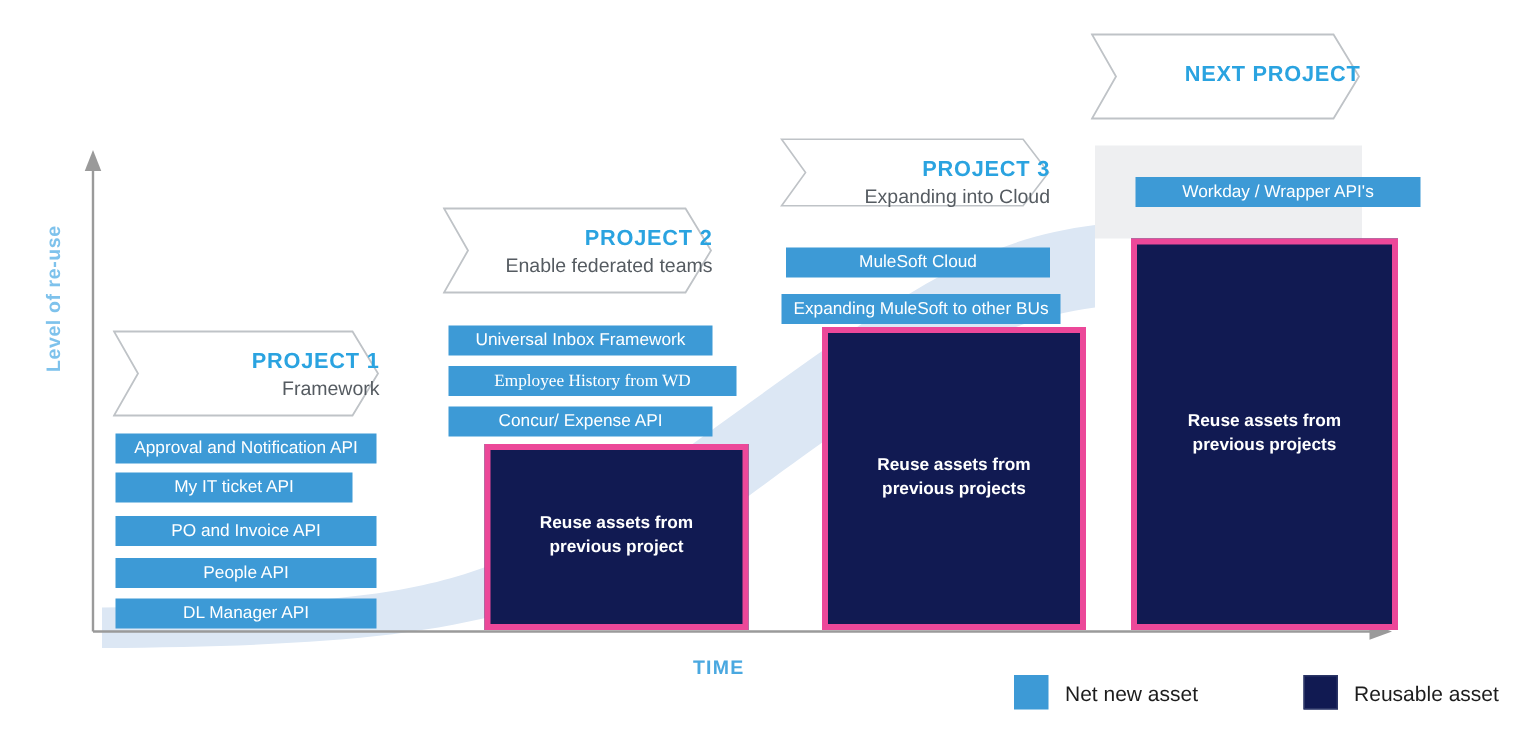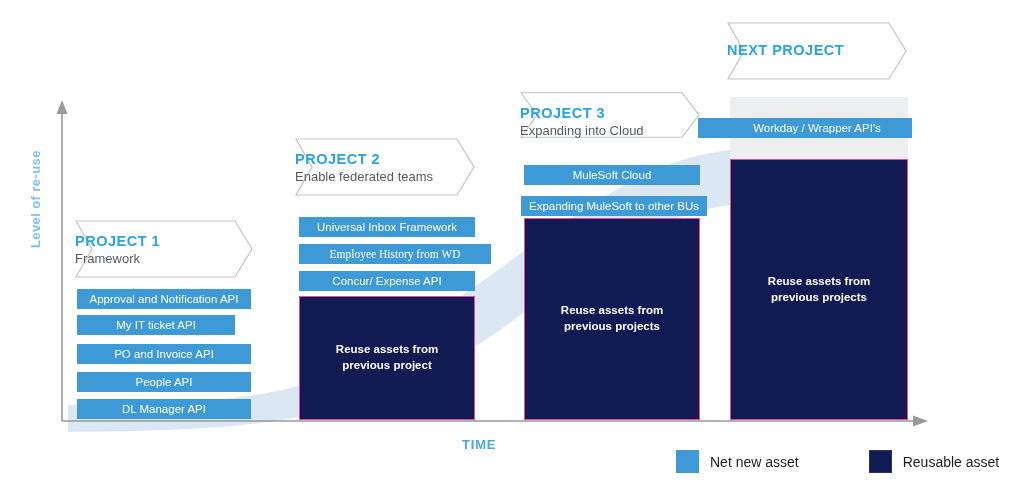--- a/index.html
+++ b/index.html
@@ -69,21 +69,21 @@
     position: relative;
   }
   .banner .chev {
     position: absolute;
     left: 0; top: 0;
     width: 100%; height: 100%;
   }
   .banner .btext {
     position: relative;
     z-index: 2;
-    text-align: left;
+    text-align: right;
     padding-top: 12px;
   }
   .banner.one-line .btext { padding-top: 19px; }
   .banner .btitle {
     font-size: 14.5px;
     font-weight: bold;
     color: #2aa3e0;
     letter-spacing: 0.5px;
     line-height: 1.25;
   }
@@ -104,30 +104,31 @@
     line-height: 20px;
     height: 20px;
     white-space: nowrap;
     overflow: hidden;
   }
 
   
   .block-navy {
     position: absolute;
     background: #111a52;
-    border: 1px solid #ec4899;
+    border: 4px solid #ec4899;
     color: #ffffff;
     font-size: 11.5px;
     font-weight: bold;
     text-align: center;
     display: flex;
     align-items: center;
     justify-content: center;
     line-height: 1.35;
     box-sizing: border-box;
+    margin-left: 24px;
   }
   .block-navy span { display: block; }
 
   
   .panel-grey {
     position: absolute;
     background: #eeeff1;
   }
 
   
@@ -240,21 +241,21 @@
     <div class="banner one-line" style="width:180px; height:58px;">
       <svg class="chev" viewBox="0 0 180 58" preserveAspectRatio="none">
         <path d="M 1 1 L 162 1 L 179 29 L 162 57 L 1 57 L 17 29 Z" fill="#ffffff" stroke="#bfc3c7" stroke-width="1.2"></path>
       </svg>
       <div class="btext">
         <div class="btitle">NEXT PROJECT</div>
       </div>
     </div>
   </div>
   <div class="panel-grey" style="left:730px; top:97px; width:178px; height:62px;"></div>
-  <div class="bar-blue" style="left:698px; top:118px; width:190px;padding-left:24px;">Workday / Wrapper API's</div>
+  <div class="bar-blue" style="left:757px; top:118px; width:190px;">Workday / Wrapper API's</div>
   <div class="block-navy" style="left:730px; top:159px; width:178px; height:261px;">
     <div>
       <span>Reuse assets from</span>
       <span>previous projects</span>
     </div>
   </div>
 
   <div id="legend">
     <div class="legend-item">
       <span class="legend-swatch net"></span>

